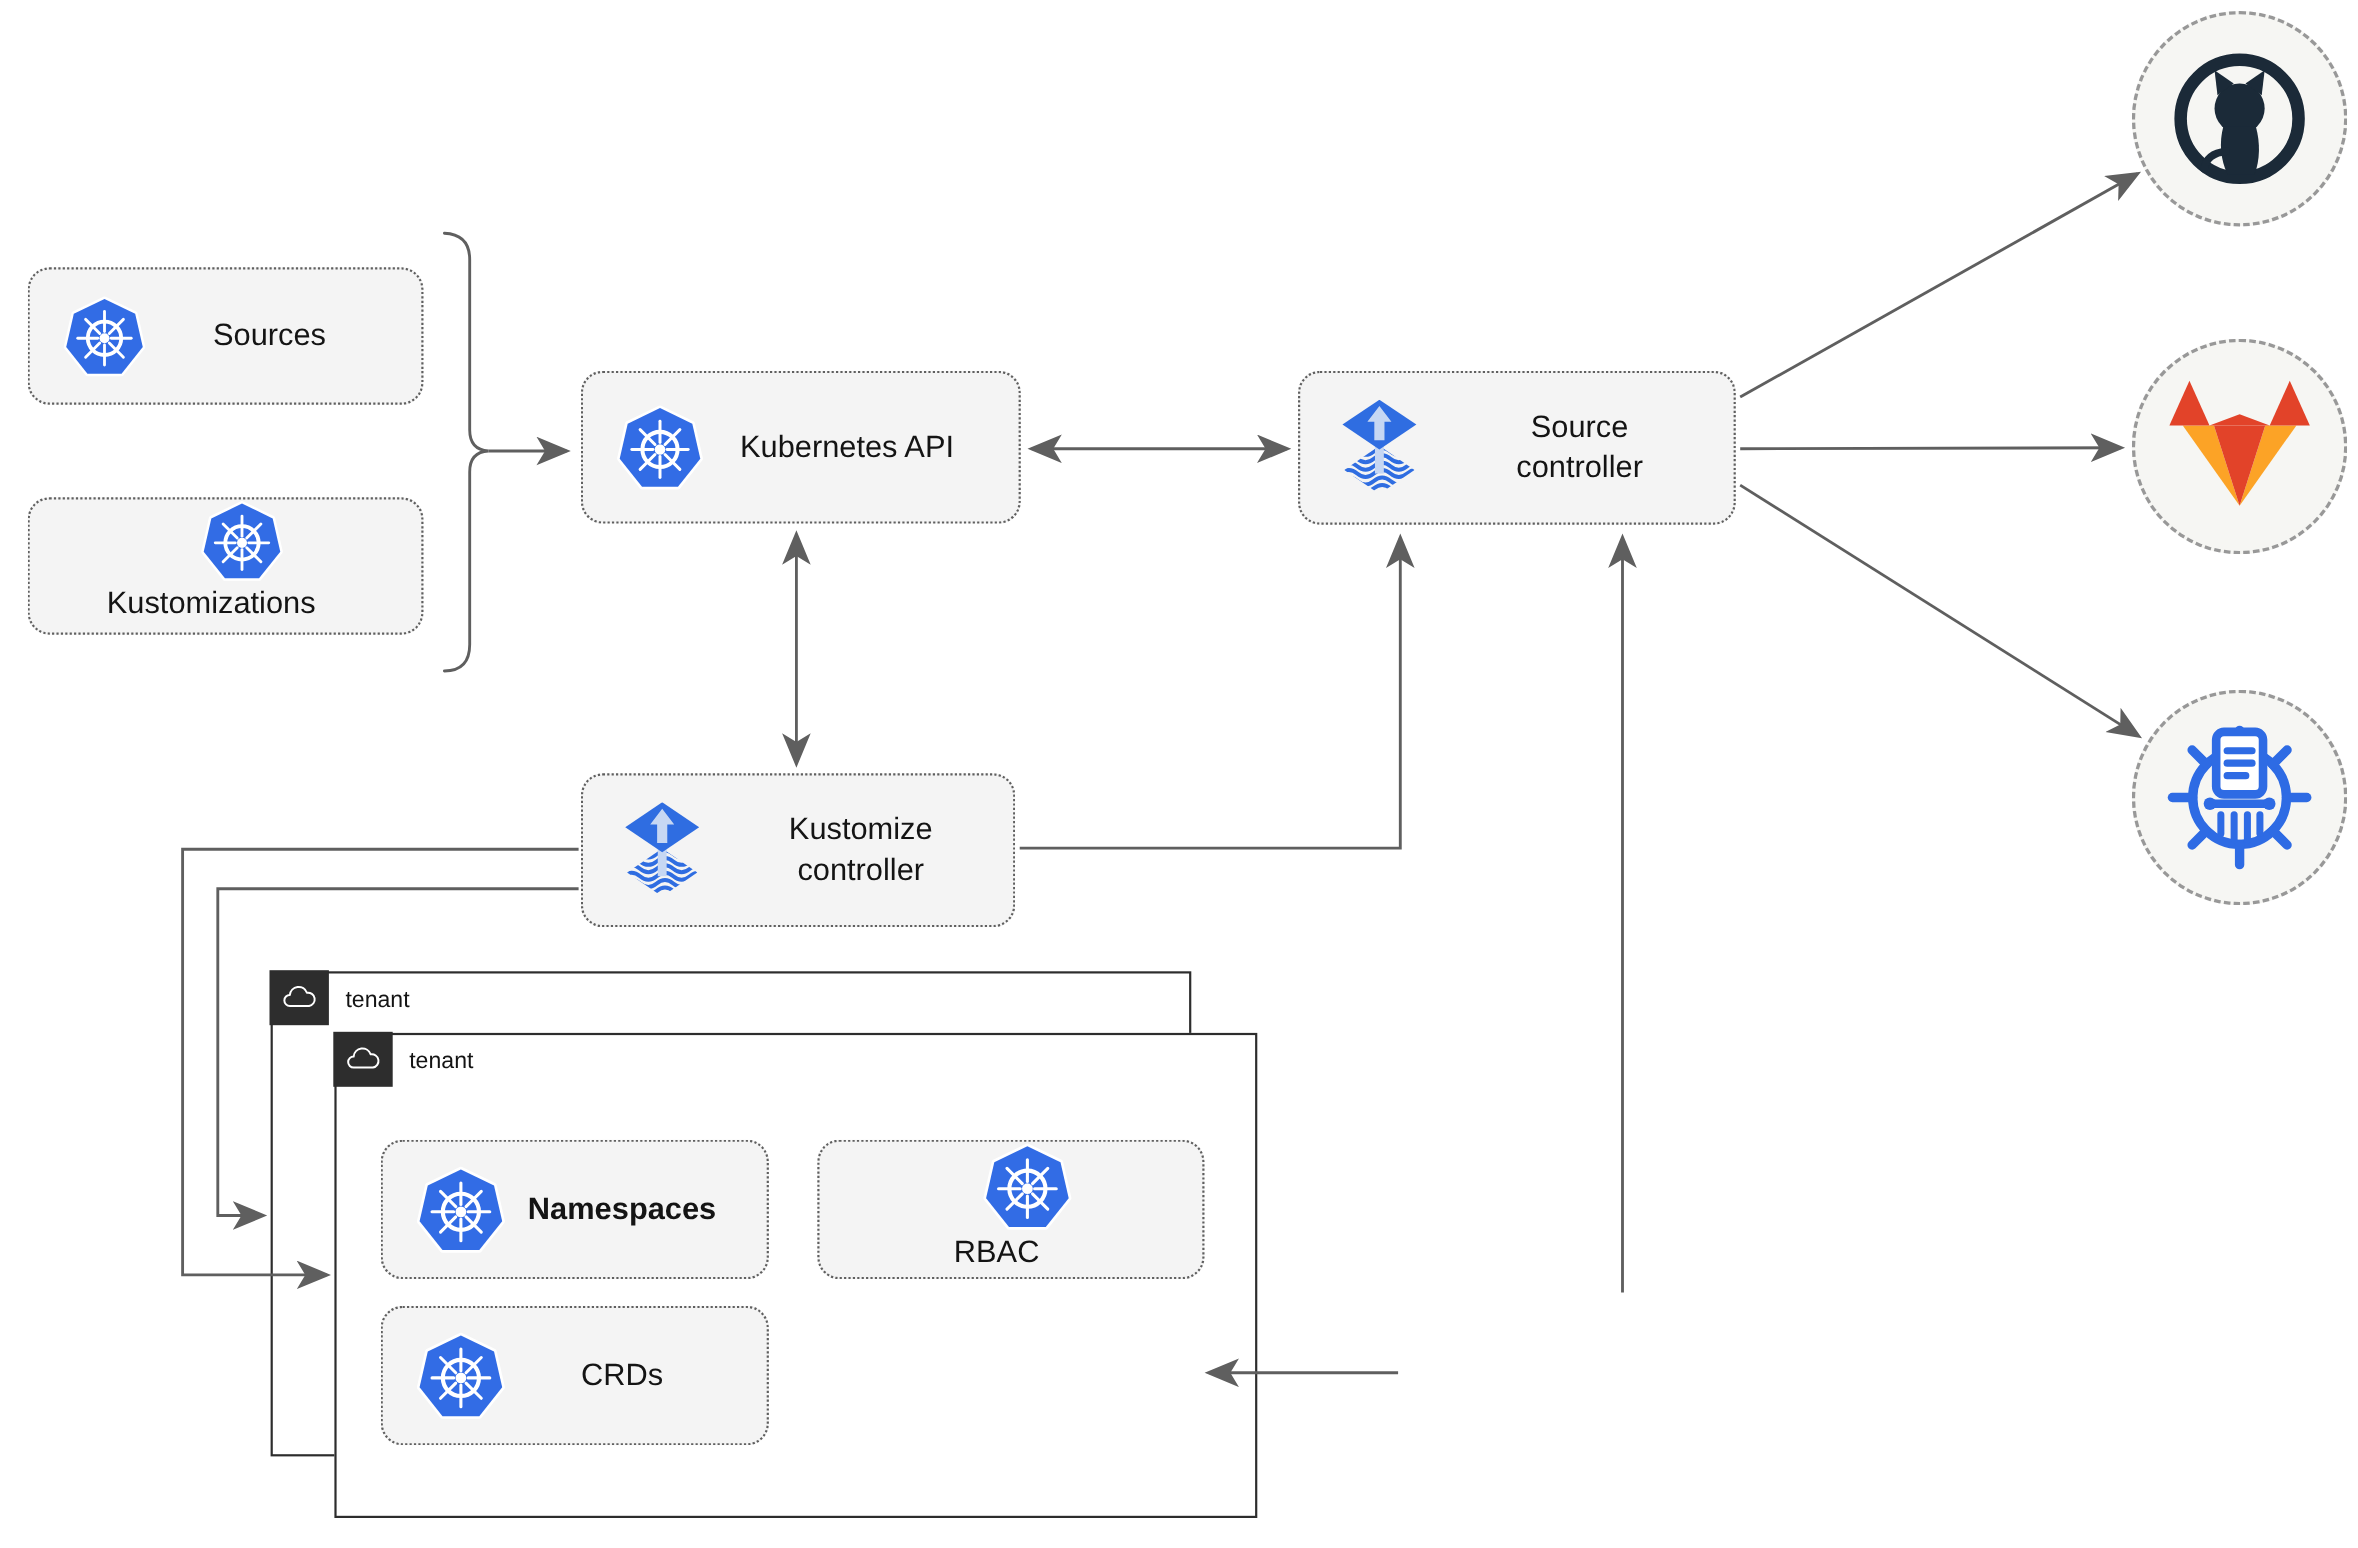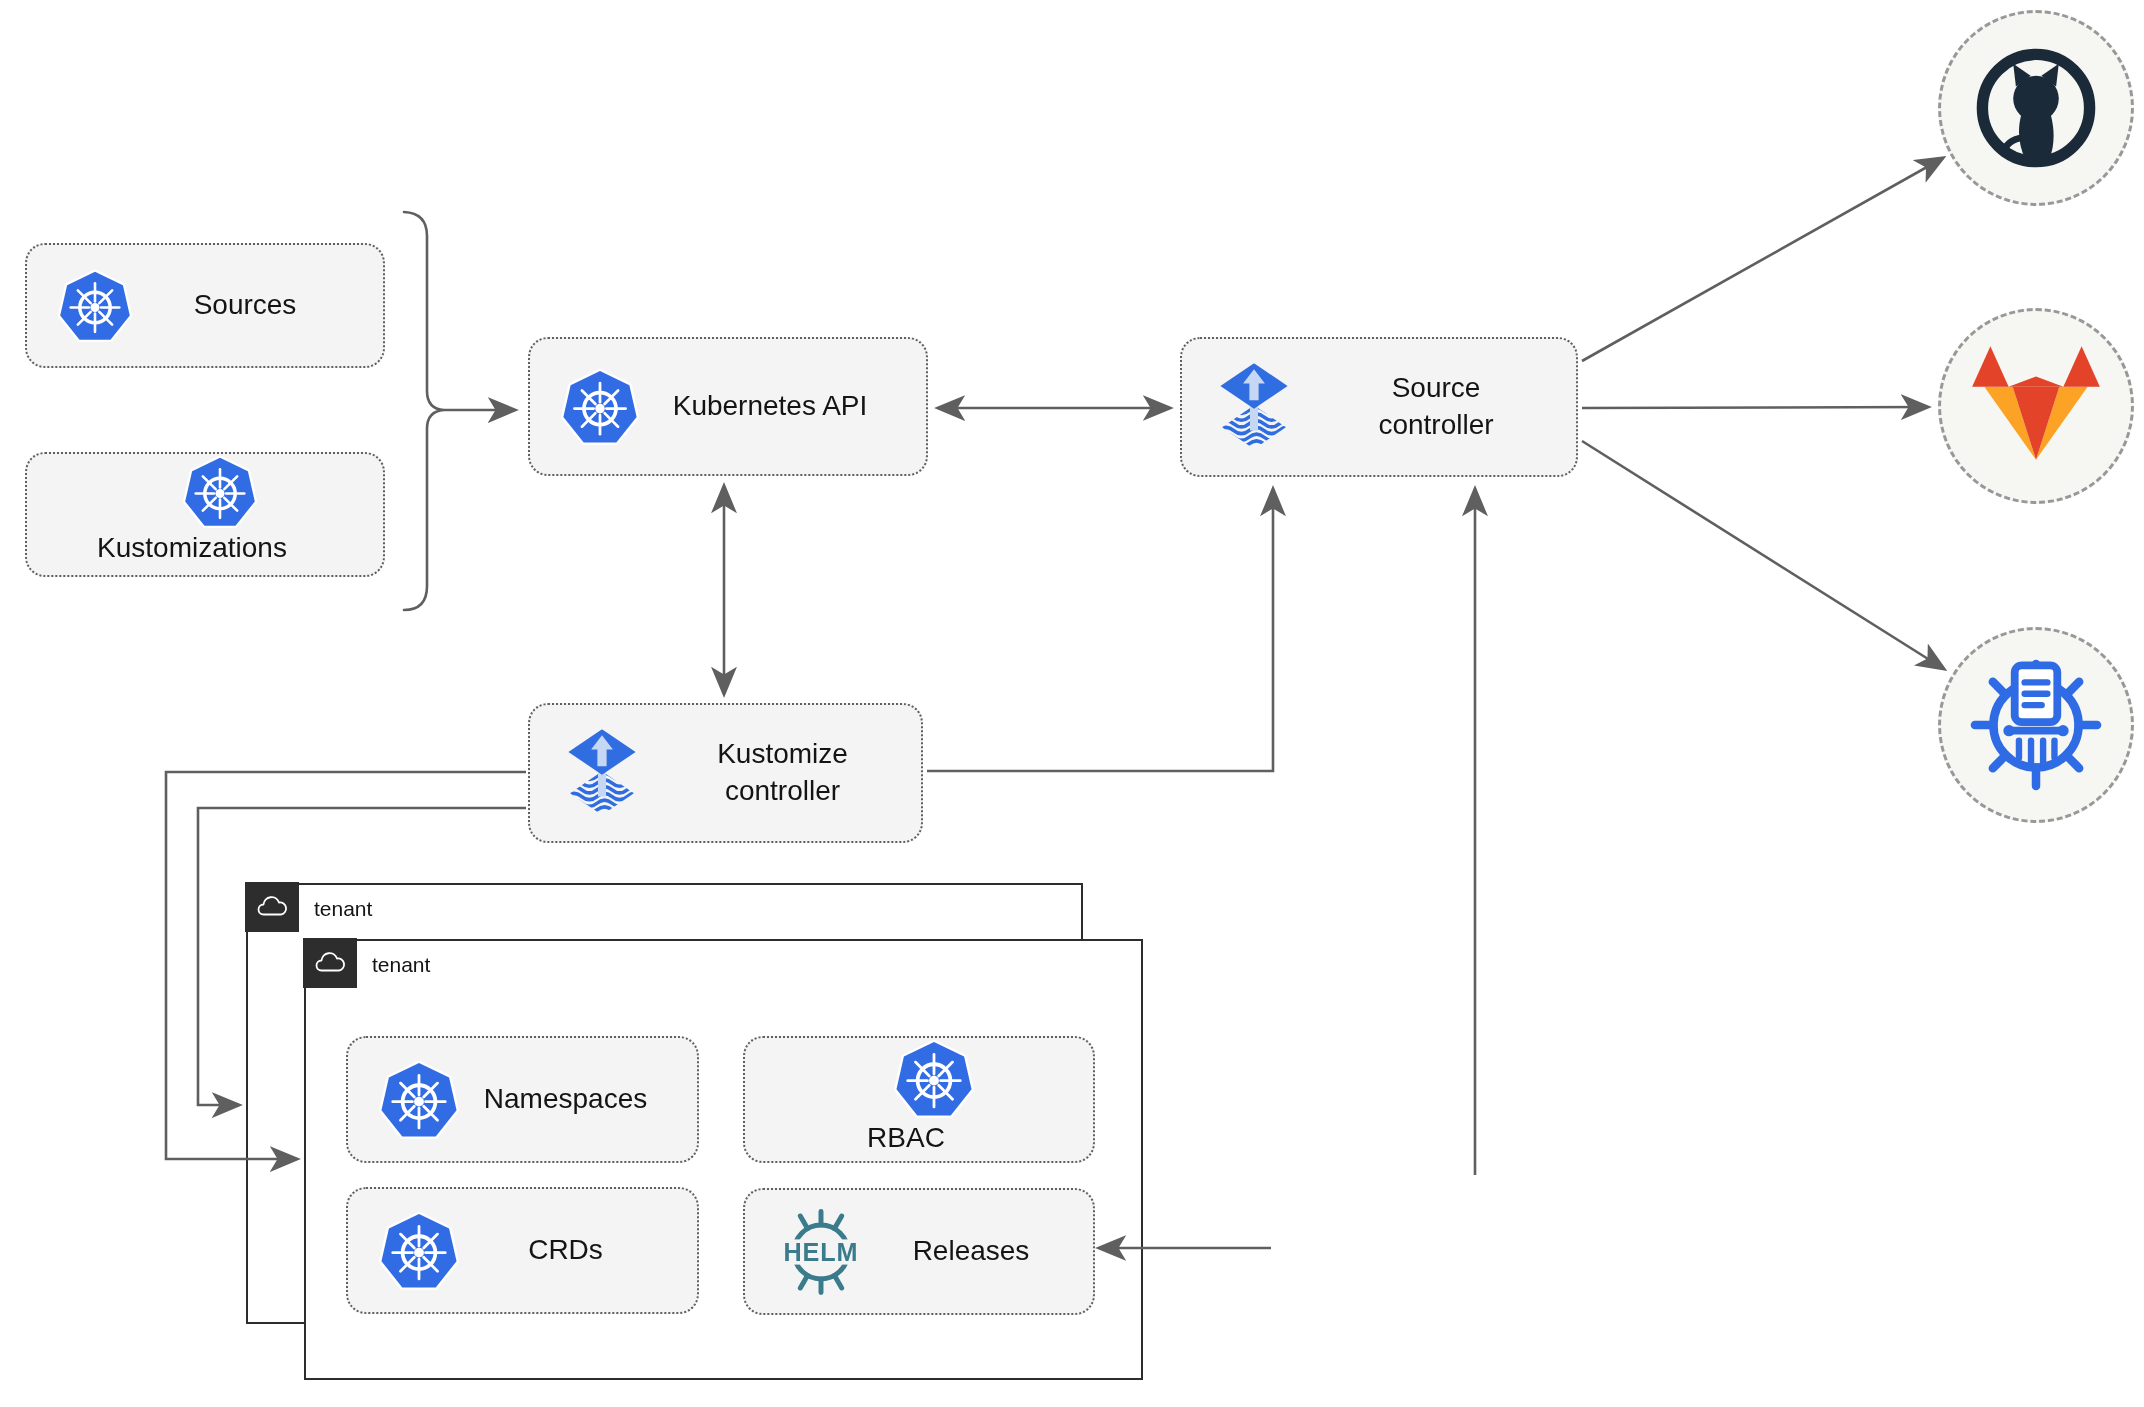--- a/index.html
+++ b/index.html
@@ -163,57 +163,41 @@
   </div>
 
   <div class="tenant" style="left:304px;top:939px;width:839px;height:441px;z-index:2;">
     <div class="tenant-tab">
       <svg width="34" height="24" viewBox="0 0 34 24">
           <use href="#ic-cloud"></use>
         </svg>
     </div>
     <div class="tenant-label">tenant</div>
 
-    <div class="node" style="left:40px;top:95px;width:353px;height:127px;">
+    <div class="node" style="left:40px;top:95px;width:353px;height:127px;font-weight:bold;">
       <svg class="node-icon" width="82" height="82" viewBox="0 0 100 100">
           <use href="#ic-k8s"></use>
         </svg>
       <div class="node-label">Namespaces</div>
     </div>
 
     <div class="node" style="left:437px;top:95px;width:352px;height:127px;flex-direction:column;">
       <svg class="node-icon" width="82" height="82" viewBox="0 0 100 100">
           <use href="#ic-k8s"></use>
         </svg>
       <div class="node-label">RBAC</div>
     </div>
 
     <div class="node" style="left:40px;top:246px;width:353px;height:127px;">
       <svg class="node-icon" width="82" height="82" viewBox="0 0 100 100">
           <use href="#ic-k8s"></use>
         </svg>
       <div class="node-label">CRDs</div>
     </div>
 
-    <div class="node" style="left:437px;top:247px;width:352px;height:127px;">
-      <svg class="node-icon" width="108" height="90" viewBox="0 0 120 100" style="margin-left:22px;">
-        <g stroke="#3a7b8c" stroke-width="5.5" stroke-linecap="round" fill="none">
-          <circle cx="60" cy="50" r="30"></circle>
-          <line x1="60" y1="20" x2="60" y2="5"></line>
-          <line x1="75" y1="24" x2="83" y2="10"></line>
-          <line x1="45" y1="24" x2="37" y2="10"></line>
-          <line x1="60" y1="80" x2="60" y2="95"></line>
-          <line x1="75" y1="76" x2="83" y2="90"></line>
-          <line x1="45" y1="76" x2="37" y2="90"></line>
-        </g>
-        <rect x="13" y="36" width="94" height="28" fill="#f4f4f4"></rect>
-        <text class="helm-word" x="60" y="60" text-anchor="middle" fill="#3a7b8c">HELM</text>
-      </svg>
-      <div class="node-label">Releases</div>
-    </div>
   </div>
 
   <div class="ext-circle" style="left:1938px;top:10px;">
     <svg width="134" height="134" viewBox="0 0 100 100">
         <use href="#ic-github"></use>
       </svg>
   </div>
 
   <div class="ext-circle" style="left:1938px;top:308px;">
     <svg width="152" height="132" viewBox="0 0 150 130">

